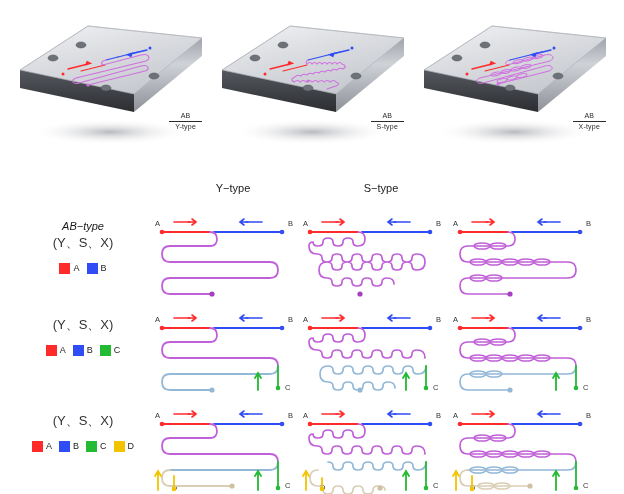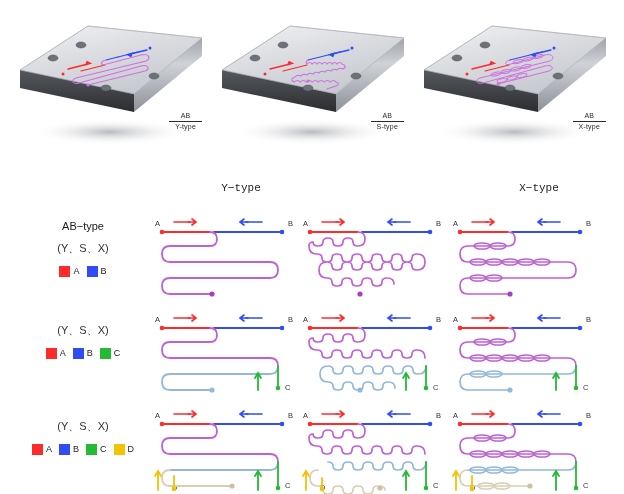--- a/index.html
+++ b/index.html
@@ -55,24 +55,23 @@
   
   .grid-section {
     position: absolute;
     left: 0; top: 168px;
     width: 624px;
     height: 326px;
   }
 
   .col-headers {
     position: absolute;
-    left: 16px; top: 14px;
+    left: 8px; top: 14px;
     width: 604px;
     height: 20px;
-    font-family: Liberation Mono, monospace;
   }
   .col-header {
     position: absolute;
     top: 0;
     width: 150px;
     text-align: center;
     font-size: 11px;
     color: #222;
   }
   .col-header.h0 { left: 150px; }
@@ -93,26 +92,27 @@
     position: absolute;
     left: 8px;
     top: 8px;
     width: 150px;
     text-align: center;
   }
   .row-title {
     font-size: 11px;
     color: #1a1a1a;
     line-height: 1.25;
+    font-style: italic;
   }
   .row-sub {
-    font-size: 11px;
+    font-size: 13px;
     color: #333;
     line-height: 1.3;
-    margin-top: 7px;
+    margin-top: 1px;
   }
   .legend {
     margin-top: 11px;
     display: flex;
     justify-content: center;
     align-items: center;
     gap: 7px;
   }
   .legend-item {
     display: flex;
@@ -323,21 +323,21 @@
       <span class="num">AB</span>
       <span class="den">X-type</span>
     </div>
   </div>
 </div>
 
 <div class="grid-section">
 
   <div class="col-headers">
     <div class="col-header h0">Y−type</div>
-    <div class="col-header h2">X−type</div>
+    <div class="col-header h1">S−type</div>
   </div>
 
   <div class="row r0">
     <div class="row-label">
       <div class="row-title">AB−type</div>
       <div class="row-sub">(Y、S、X)</div>
       <div class="legend">
         <span class="legend-item">
           <span class="swatch" style="background:#ff2b2b"></span>
           <span class="legend-text">A</span>

